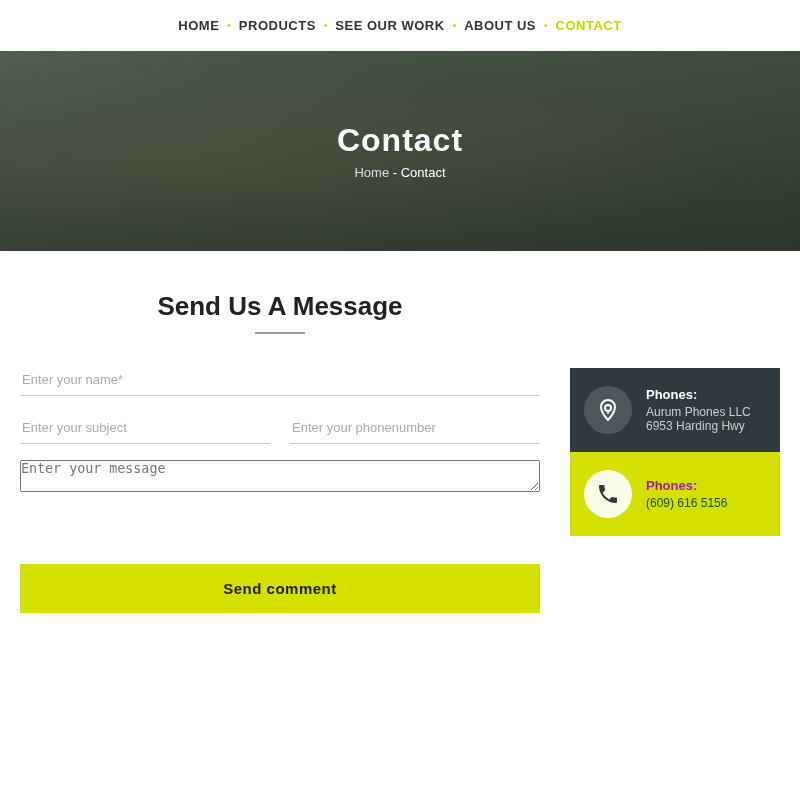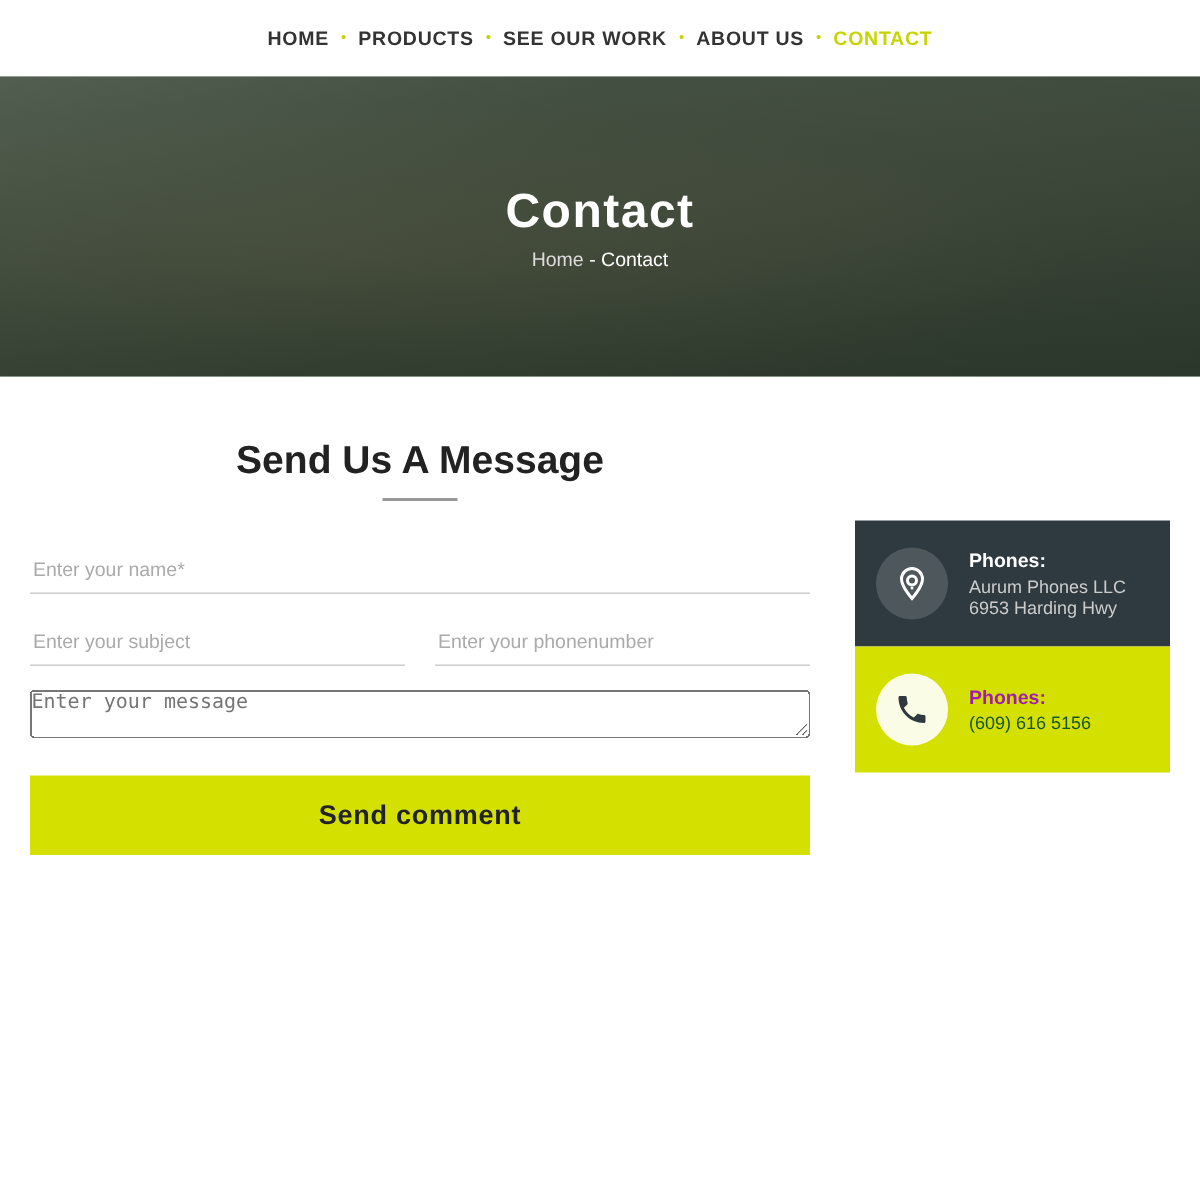--- a/index.html
+++ b/index.html
@@ -125,25 +125,26 @@
       margin-bottom: 20px;
     }
     .textarea-wrapper textarea {
       width: 100%;
     }
     .submit-btn {
       width: 100%;
       padding: 16px;
       background: #d4e000;
       border: none;
-      font-size: 18px;
+      font-size: 15px;
       font-weight: 700;
       color: #222;
       cursor: pointer;
       letter-spacing: 0.5px;
+      margin-top: 48px;
     }
 
     
     .info-section {
       width: 210px;
       flex-shrink: 0;
     }
     .info-card {
       display: flex;
       align-items: center;

